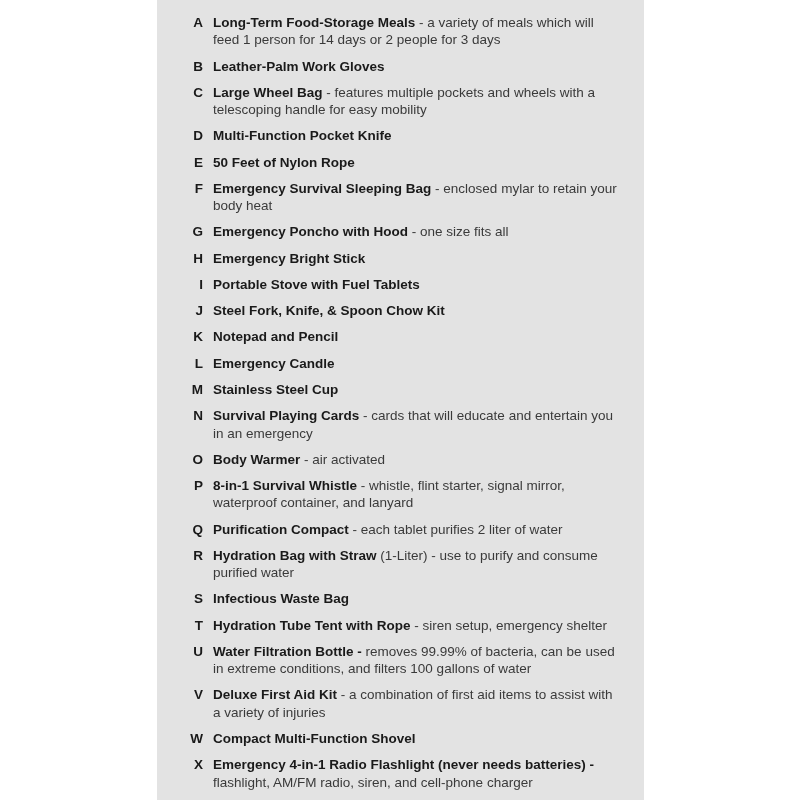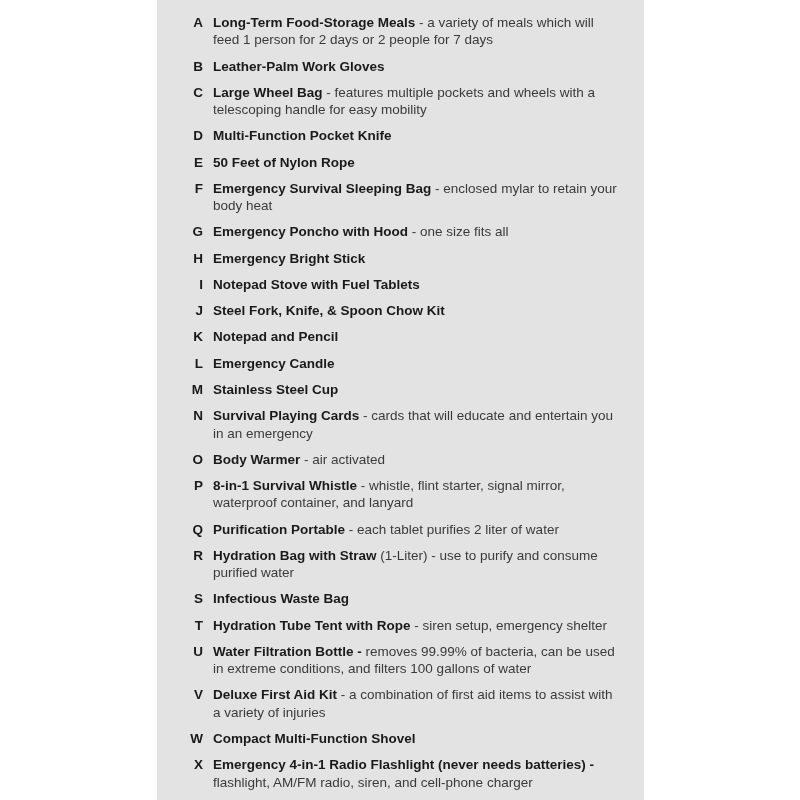--- a/index.html
+++ b/index.html
@@ -65,21 +65,21 @@
   }
 </style>
 </head>
 <body>
 
 <div id="page">
   <div id="panel">
     <div class="item-list" id="item-list">
         <div class="item">
           <div class="letter">A</div>
-          <div class="text"><span class="name">Long-Term Food-Storage Meals</span><span class="desc"> - a variety of meals which will feed 1 person for 2 days or 2 people for 7 days</span></div>
+          <div class="text"><span class="name">Long-Term Food-Storage Meals</span><span class="desc"> - a variety of meals which will feed 1 person for 14 days or 2 people for 3 days</span></div>
         </div>
         <div class="item">
           <div class="letter">B</div>
           <div class="text"><span class="name">Leather-Palm Work Gloves</span><span class="desc"></span></div>
         </div>
         <div class="item">
           <div class="letter">C</div>
           <div class="text"><span class="name">Large Wheel Bag</span><span class="desc"> - features multiple pockets and wheels with a telescoping handle for easy mobility</span></div>
         </div>
         <div class="item">
@@ -97,21 +97,21 @@
         <div class="item">
           <div class="letter">G</div>
           <div class="text"><span class="name">Emergency Poncho with Hood</span><span class="desc"> - one size fits all</span></div>
         </div>
         <div class="item">
           <div class="letter">H</div>
           <div class="text"><span class="name">Emergency Bright Stick</span><span class="desc"></span></div>
         </div>
         <div class="item">
           <div class="letter">I</div>
-          <div class="text"><span class="name">Notepad Stove with Fuel Tablets</span><span class="desc"></span></div>
+          <div class="text"><span class="name">Portable Stove with Fuel Tablets</span><span class="desc"></span></div>
         </div>
         <div class="item">
           <div class="letter">J</div>
           <div class="text"><span class="name">Steel Fork, Knife, &amp; Spoon Chow Kit</span><span class="desc"></span></div>
         </div>
         <div class="item">
           <div class="letter">K</div>
           <div class="text"><span class="name">Notepad and Pencil</span><span class="desc"></span></div>
         </div>
         <div class="item">
@@ -129,21 +129,21 @@
         <div class="item">
           <div class="letter">O</div>
           <div class="text"><span class="name">Body Warmer</span><span class="desc"> - air activated</span></div>
         </div>
         <div class="item">
           <div class="letter">P</div>
           <div class="text"><span class="name">8-in-1 Survival Whistle</span><span class="desc"> - whistle, flint starter, signal mirror, waterproof container, and lanyard</span></div>
         </div>
         <div class="item">
           <div class="letter">Q</div>
-          <div class="text"><span class="name">Purification Portable</span><span class="desc"> - each tablet purifies 2 liter of water</span></div>
+          <div class="text"><span class="name">Purification Compact</span><span class="desc"> - each tablet purifies 2 liter of water</span></div>
         </div>
         <div class="item">
           <div class="letter">R</div>
           <div class="text"><span class="name">Hydration Bag with Straw</span><span class="desc"> (1-Liter) - use to purify and consume purified water</span></div>
         </div>
         <div class="item">
           <div class="letter">S</div>
           <div class="text"><span class="name">Infectious Waste Bag</span><span class="desc"></span></div>
         </div>
         <div class="item">

